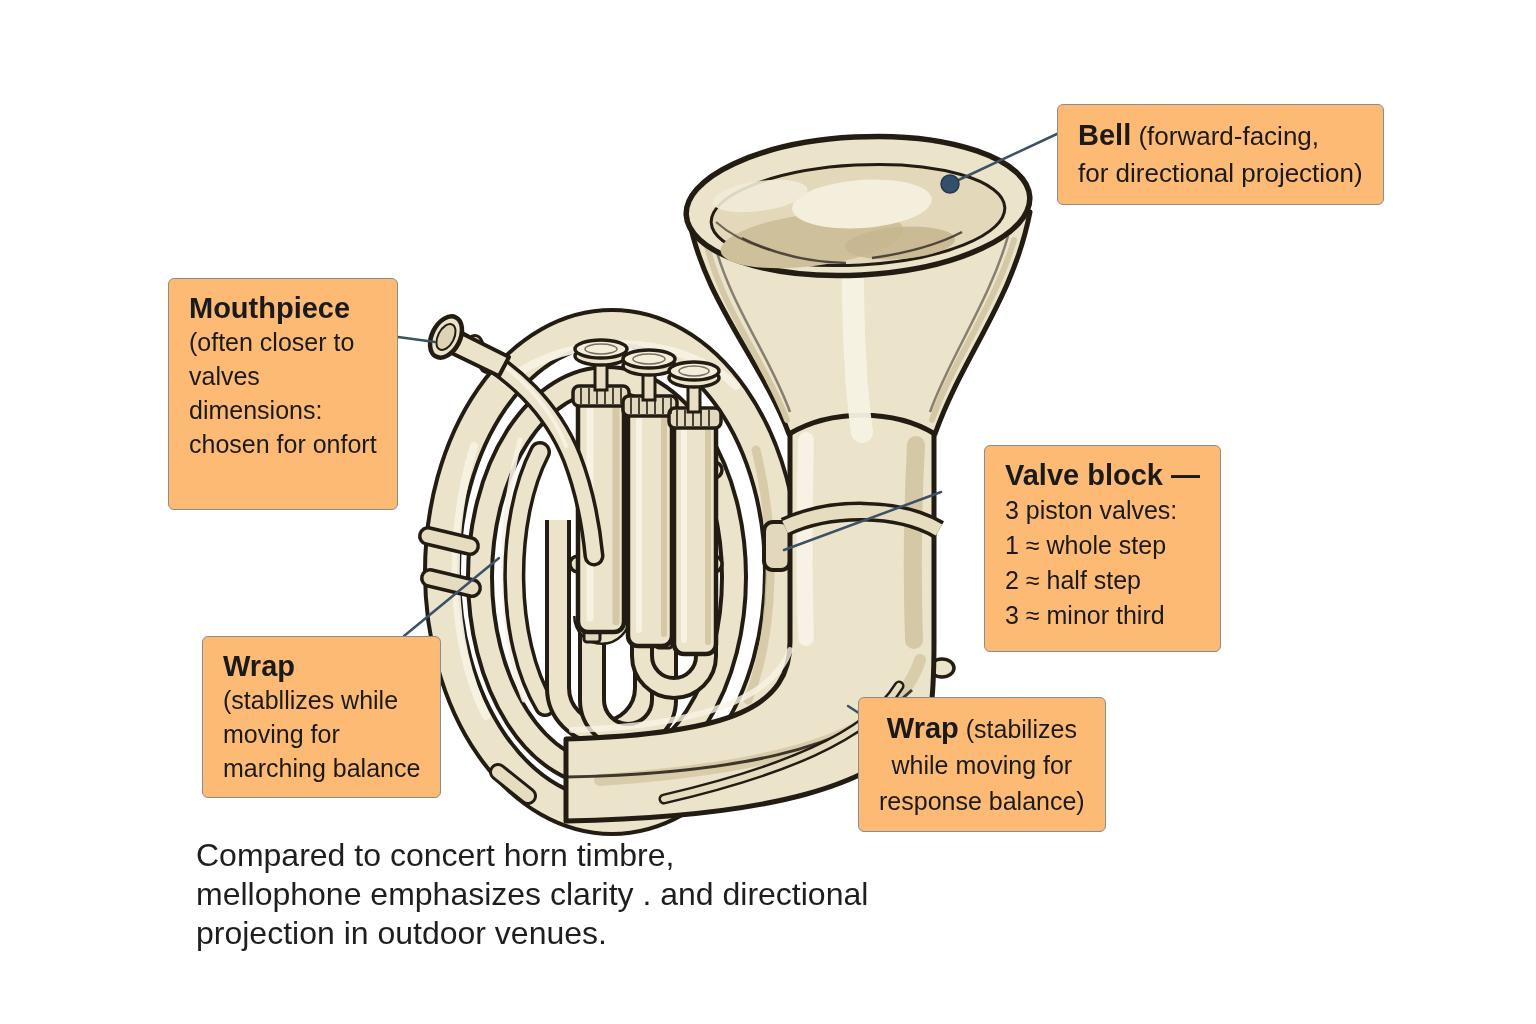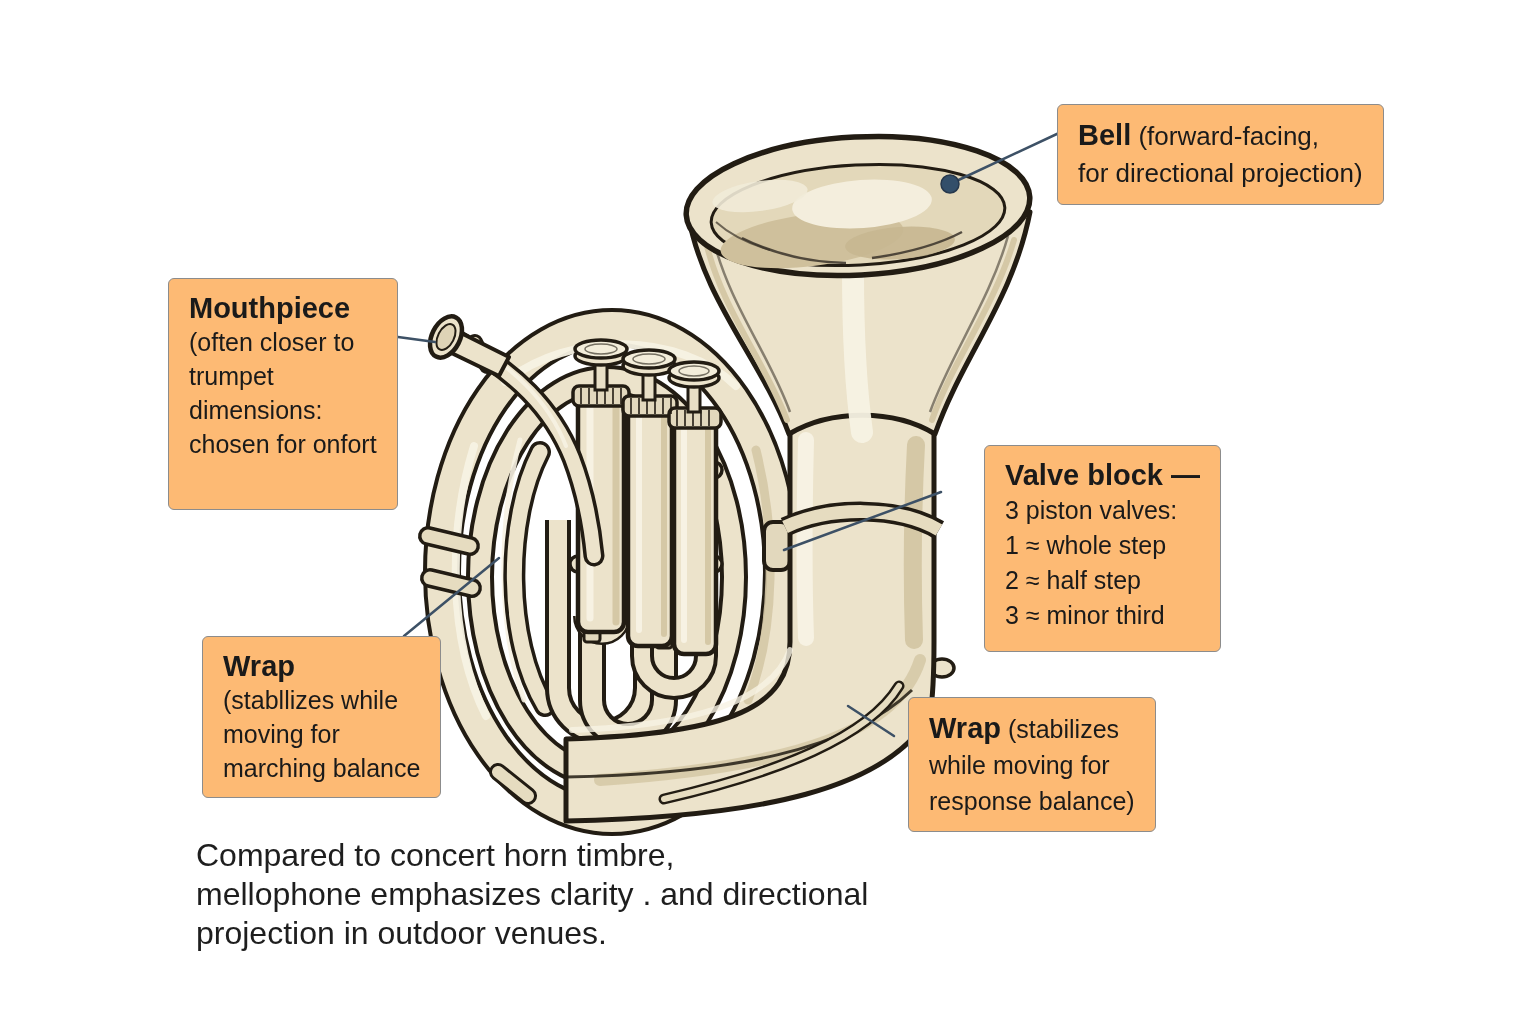--- a/index.html
+++ b/index.html
@@ -172,41 +172,41 @@
   </svg>
 
   <div class="callout" style="left:1057px;top:104px;min-height:101px;font-size:26px;line-height:37px;">
     <div><span class="co-title">Bell</span> <span>(forward-facing,</span></div>
     <div>for directional projection)</div>
   </div>
 
   <div class="callout" style="left:168px;top:278px;min-height:232px;">
     <div class="co-title">Mouthpiece</div>
     <div>(often closer to</div>
-    <div>trumpet</div>
+    <div>valves</div>
     <div>dimensions:</div>
     <div>chosen for onfort</div>
   </div>
 
   <div class="callout" style="left:984px;top:445px;min-height:207px;line-height:35px;">
     <div class="co-title">Valve block —</div>
     <div>3 piston valves:</div>
     <div>1 ≈ whole step</div>
     <div>2 ≈ half step</div>
     <div>3 ≈ minor third</div>
   </div>
 
   <div class="callout" style="left:202px;top:636px;min-height:162px;">
     <div class="co-title">Wrap</div>
     <div>(stabllizes while</div>
     <div>moving for</div>
     <div>marching balance</div>
   </div>
 
-  <div class="callout" style="left:908px;top:697px;min-height:133px;line-height:36px;">
+  <div class="callout" style="left:858px;top:697px;min-height:133px;line-height:36px;text-align:center;">
     <div><span class="co-title">Wrap</span> <span>(stabilizes</span></div>
     <div>while moving for</div>
     <div>response balance)</div>
   </div>
 
   <div class="caption" style="left:196px;top:836px;">
     <div>Compared to concert horn timbre,</div>
     <div>mellophone emphasizes clarity . and directional</div>
     <div>projection in outdoor venues.</div>
   </div>

